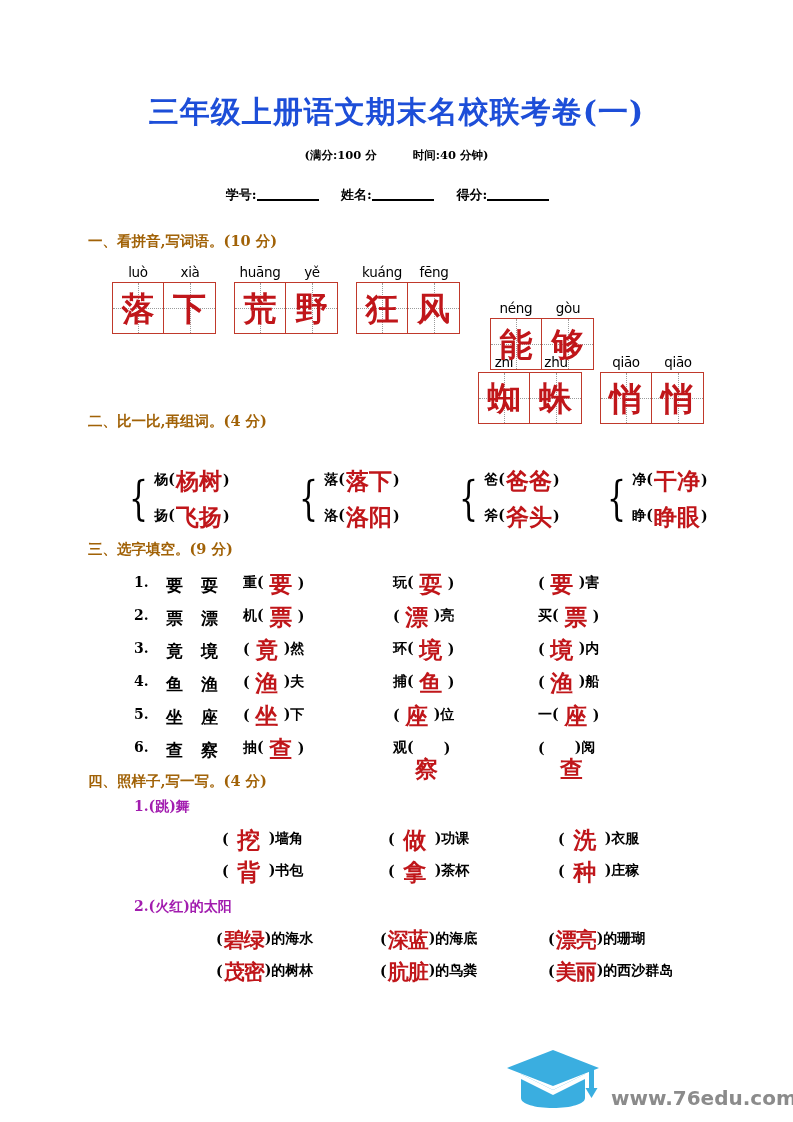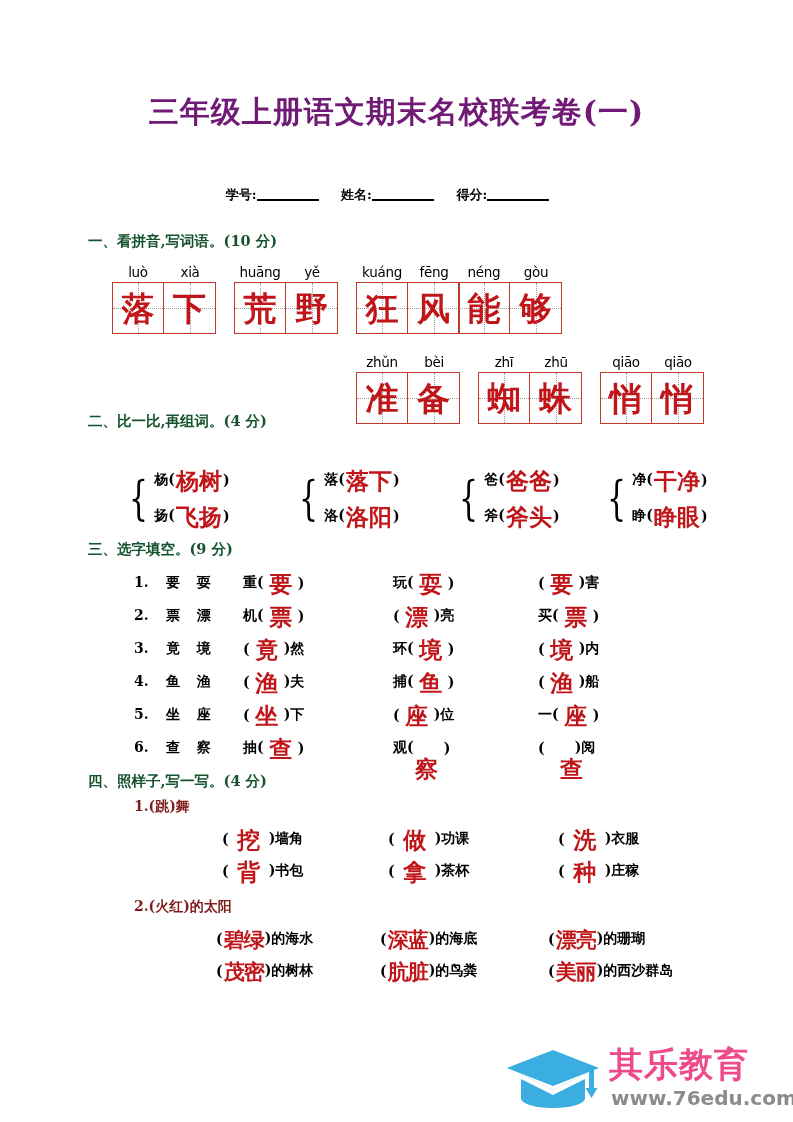--- a/index.html
+++ b/index.html
@@ -14,21 +14,21 @@
   .page{position:relative;width:793px;height:1122px;}
 
   
   .title{
     position:absolute;left:0;top:92px;width:793px;
     text-align:center;
     font-family:"DejaVu Serif","Liberation Serif",serif;
     font-weight:bold;
     font-size:30px;
     letter-spacing:1px;
-    color:#701a75;
+    color:#1d4ed8;
   }
   .subtitle{
     position:absolute;left:0;top:148px;width:793px;
     text-align:center;font-size:11.5px;font-weight:bold;
     font-family:"DejaVu Serif","Liberation Serif",serif;
     color:#000;
   }
   .subtitle .gap{display:inline-block;width:28px;}
   .idline{
     position:absolute;left:0;top:186px;width:793px;
@@ -40,21 +40,21 @@
   .idline .ul{
     display:inline-block;width:62px;border-bottom:2px solid #000;
     height:13px;vertical-align:-2px;
   }
 
   
   .sec-head{
     position:absolute;left:88px;
     font-weight:bold;font-size:14.5px;
     font-family:"DejaVu Serif","Liberation Serif",serif;
-    color:#14532d;white-space:nowrap;
+    color:#a16207;white-space:nowrap;
   }
 
   
   .grid-row{position:absolute;left:112px;width:600px;height:78px;}
   .gcell{position:absolute;top:0;width:112px;}
   .py{
     display:flex;width:104px;height:20px;
     font-size:13.5px;font-family:"DejaVu Sans",sans-serif;
     color:#000;letter-spacing:-0.3px;
   }
@@ -103,21 +103,21 @@
   
   .qrow{position:absolute;left:88px;width:640px;height:35px;}
   .qnum{
     position:absolute;left:46px;top:8px;
     font-family:"DejaVu Serif","Liberation Serif",serif;
     font-size:14px;font-weight:bold;color:#000;white-space:nowrap;
   }
   .qkey{
     position:absolute;left:78px;top:8px;
     font-family:"DejaVu Serif","Liberation Serif",serif;
-    font-size:14px;font-weight:bold;color:#000;white-space:nowrap;
+    font-size:17px;font-weight:bold;color:#000;white-space:nowrap;
     letter-spacing:6px;
   }
   .qc{
     position:absolute;top:2px;
     font-family:"DejaVu Serif","Liberation Serif",serif;
     font-size:14px;font-weight:bold;color:#000;white-space:nowrap;
     display:flex;align-items:center;height:30px;
   }
   .qc .ans{
     color:#c0161a;font-size:23px;font-weight:bold;line-height:1;
@@ -128,21 +128,21 @@
   .below{
     position:absolute;
     color:#c0161a;font-size:23px;font-weight:bold;
     font-family:"DejaVu Serif","Liberation Serif",serif;line-height:1;
   }
 
   
   .sample{
     position:absolute;left:134px;
     font-family:"DejaVu Serif","Liberation Serif",serif;
-    font-size:14px;font-weight:bold;color:#7f1d1d;white-space:nowrap;
+    font-size:14px;font-weight:bold;color:#a21caf;white-space:nowrap;
   }
   .prow{position:absolute;left:88px;width:640px;height:33px;}
   .pc{
     position:absolute;top:0;
     font-family:"DejaVu Serif","Liberation Serif",serif;
     font-size:14px;font-weight:bold;color:#000;white-space:nowrap;
     display:flex;align-items:center;height:30px;
   }
   .pc .ans{
     color:#c0161a;font-size:23px;font-weight:bold;line-height:1;
@@ -168,20 +168,25 @@
     font-family:"DejaVu Sans",sans-serif;
     font-weight:bold;font-size:20px;color:#8b8b8b;letter-spacing:0px;
   }
 </style>
 </head>
 <body>
 
 <div class="page">
 
   <div class="title">三年级上册语文期末名校联考卷(一)</div>
+  <div class="subtitle">
+    <span>(满分:100 分</span>
+    <span class="gap"></span>
+    <span>时间:40 分钟)</span>
+  </div>
   <div class="idline">
     <span class="fld"><span>学号:</span><span class="ul"></span></span>
     <span class="fld"><span>姓名:</span><span class="ul"></span></span>
     <span class="fld"><span>得分:</span><span class="ul"></span></span>
   </div>
 
   <div class="sec-head" style="top:232px">一、看拼音,写词语。(10 分)</div>
   <div class="grid-row" id="s1r1" style="top:262px">
       <div class="gcell" style="left: 0px;">
         <div class="py">
@@ -218,50 +223,36 @@
         </div>
         <div class="boxes">
           <div class="bx">
             <span class="ch">狂</span>
           </div>
           <div class="bx">
             <span class="ch">风</span>
           </div>
         </div>
       </div>
-      <div class="gcell" style="left: 346px;">
+      <div class="gcell" style="left: 378px; margin-top: 36px;">
         <div class="py">
           <span>néng</span>
           <span>gòu</span>
         </div>
         <div class="boxes">
           <div class="bx">
             <span class="ch">能</span>
           </div>
           <div class="bx">
             <span class="ch">够</span>
           </div>
         </div>
       </div>
     </div>
   <div class="grid-row" id="s1r2" style="top:352px">
-      <div class="gcell" style="left: 244px;">
-        <div class="py">
-          <span>zhǔn</span>
-          <span>bèi</span>
-        </div>
-        <div class="boxes">
-          <div class="bx">
-            <span class="ch">准</span>
-          </div>
-          <div class="bx">
-            <span class="ch">备</span>
-          </div>
-        </div>
-      </div>
       <div class="gcell" style="left: 366px;">
         <div class="py">
           <span>zhī</span>
           <span>zhū</span>
         </div>
         <div class="boxes">
           <div class="bx">
             <span class="ch">蜘</span>
           </div>
           <div class="bx">
@@ -548,17 +539,16 @@
   <div class="logo">
     <div class="cap">
       <svg viewBox="0 0 96 62" width="96" height="62">
         <polygon points="48,2 94,20 48,38 2,20" fill="#3AAEE0"></polygon>
         <path d="M16,26 L16,50 C16,56 30,60 48,60 C66,60 80,56 80,50 L80,26 L48,42 Z" fill="#3AAEE0"></path>
         <path d="M16,26 L48,42 L80,26 L80,31 L48,47 L16,31 Z" fill="#ffffff"></path>
         <rect x="84" y="20" width="5" height="22" fill="#3AAEE0"></rect>
         <polygon points="80.5,40 92.5,40 86.5,50" fill="#3AAEE0"></polygon>
       </svg>
     </div>
-    <div class="brand">其乐教育</div>
     <div class="url">www.76edu.com</div>
   </div>
 
 </div>
 
 </body></html>

